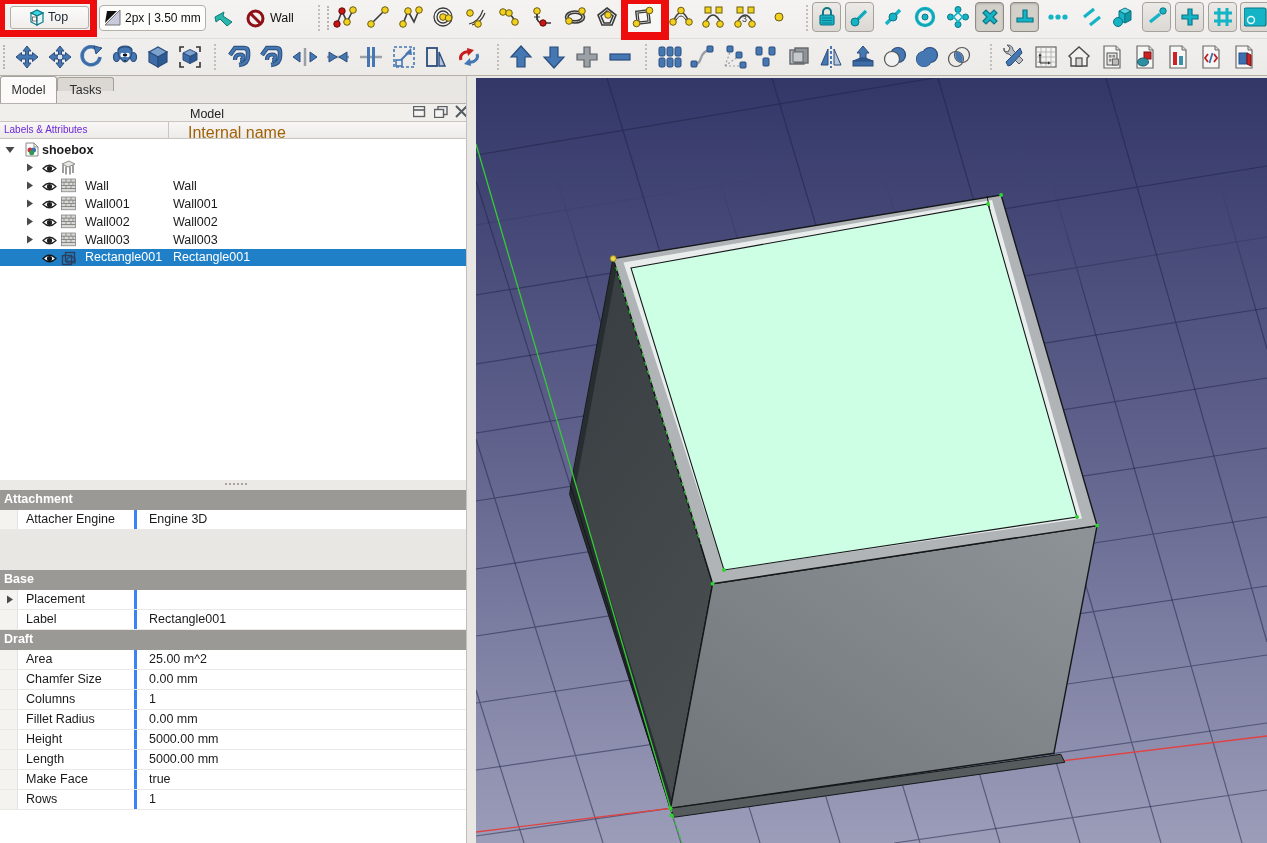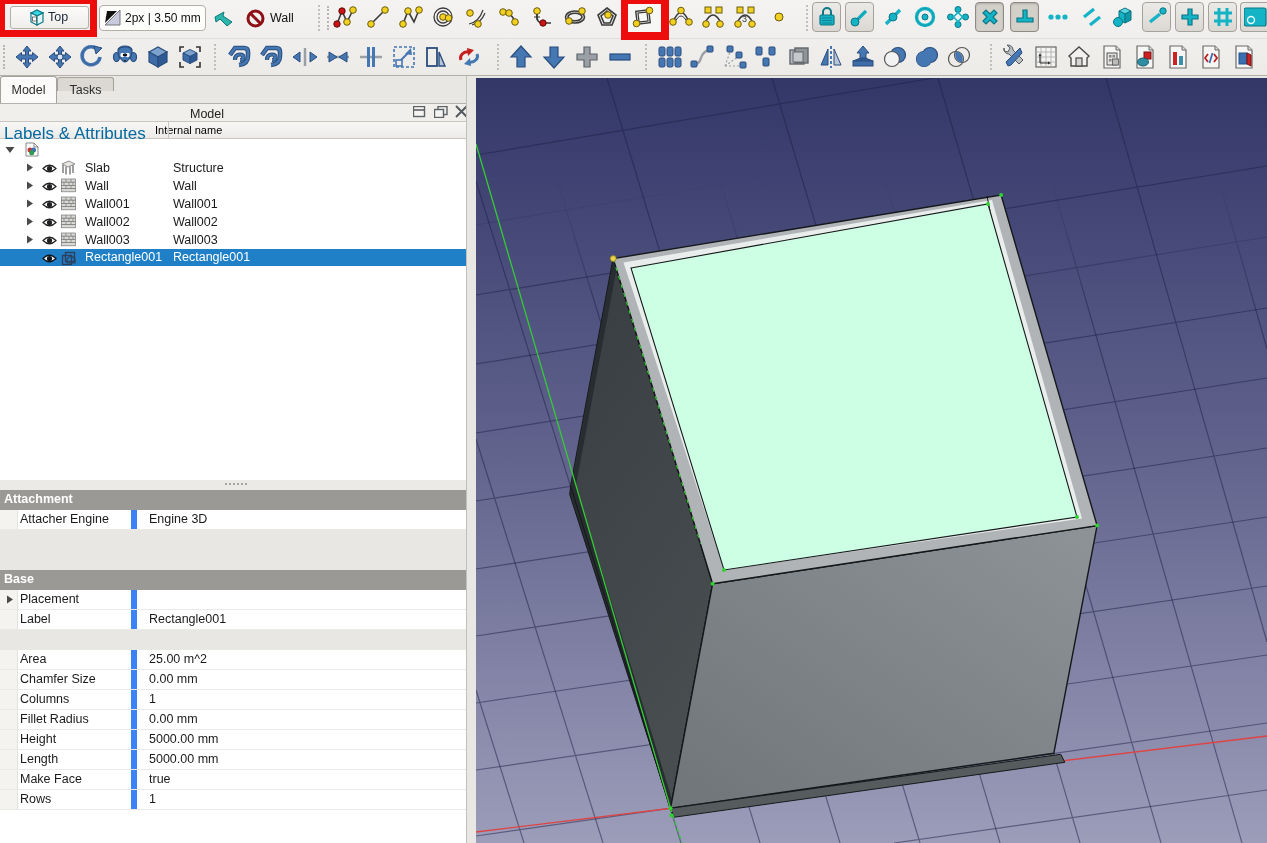--- a/index.html
+++ b/index.html
@@ -10,21 +10,21 @@
 .btnframe.prs{background:#d3d0ca;border-color:#8f8b84;box-shadow:inset 0 1px 2px rgba(0,0,0,.18)}
 .tl{position:absolute;left:0;top:0;width:1267px;height:76px;background:linear-gradient(#f4f3f2,#ecebe8);border-bottom:1px solid #b3b0ab}
 .trow2{position:absolute;left:0;top:38px;width:1267px;height:0;border-top:1px solid #e0ded9}
 .panel{position:absolute;left:0;top:76px;width:476px;height:767px;background:#e9e7e4}
 .vp{position:absolute;left:476px;top:78px}
 .vpstrip{position:absolute;left:476px;top:76px;width:791px;height:2px;background:#e9e7e4}
 .tab{position:absolute;top:0;height:27px;font-size:12.5px;color:#2d2d2d;text-align:center;padding-top:6px}
 .treerow{position:absolute;left:0;width:468px;height:18px;line-height:18px;font-size:12.5px;white-space:nowrap}
 .prow{position:absolute;left:0;width:466px;height:20px;line-height:19px;font-size:12.5px;background:#fff;border-bottom:1px solid #ebe9e6;white-space:nowrap}
 .phead{position:absolute;left:0;width:466px;height:20px;line-height:19px;font-size:12.5px;background:#9b9995;color:#fff;font-weight:bold;padding-left:4px}
-.pname{position:absolute;left:18px;top:0;width:119px;height:19px;padding-left:2px;overflow:hidden;border-right:6px solid #3b82f6}
+.pname{position:absolute;left:18px;top:0;width:119px;height:19px;padding-left:8px;overflow:hidden;border-right:3px solid #3b82f6}
 .pval{position:absolute;left:138px;top:0;width:396px;height:19px;padding-left:11px;overflow:hidden}
 .pgut{position:absolute;left:0;top:0;width:18px;height:19px;background:#f4f3f0;border-right:1px solid #e4e2de}
 .redbox{position:absolute;border-style:solid;border-color:#ee0d0d;z-index:50}
 svg{display:block}
 </style></head><body>
 
 <div class="tl"></div>
 <div class="trow2"></div>
 <div class="vpstrip"></div>
 <div class="hnd" style="left:3px;top:6px"></div>
@@ -417,38 +417,37 @@
       <line x1="1" y1="4" x2="11" y2="4" stroke="#5c6166" stroke-width="1.6"></line>
     </svg>
 <svg class="abs" style="left:434px;top:30px" width="14" height="12" viewBox="0 0 14 12">
       <rect x="4" y="0.5" width="9" height="8" fill="none" stroke="#5c6166" stroke-width="1.4"></rect>
       <rect x="0.5" y="3.5" width="9" height="8" fill="#f5f4f2" stroke="#5c6166" stroke-width="1.4"></rect>
     </svg>
 <svg class="abs" style="left:455px;top:29px" width="13" height="13" viewBox="0 0 13 13">
       <path d="M1 1 L12 12 M12 1 L1 12" stroke="#555a60" stroke-width="2"></path>
     </svg>
 <div class="abs" style="left:0;top:45px;width:468px;height:18px;background:linear-gradient(#f8f7f6,#edebe8);border-top:1px solid #c9c6c1;border-bottom:1px solid #c9c6c1"></div>
-<div class="abs" style="left:4px;top:48px;font-size:17px;color:#0369a1">Labels &amp; Attributes</div>
-<div class="abs" style="left:155px;top:48px;font-size:11px;color:#000000">Internal name</div>
+<div class="abs" style="left:4px;top:48px;font-size:10px;color:#6d28d9">Labels &amp; Attributes</div>
+<div class="abs" style="left:188px;top:48px;font-size:16px;color:#a16207">Internal name</div>
 <div class="abs" style="left:168px;top:46px;width:1px;height:16px;background:#c9c6c1"></div>
 <div class="abs" style="left:0;top:63px;width:468px;height:341px;background:#fff"></div>
+<div class="treerow" style="top:65px">
+      <b style="position:absolute;left:42px">shoebox</b>
+    </div>
 <svg class="abs" style="left:5px;top:70px" width="10" height="8" viewBox="0 0 10 8">
       <polygon points="0.5,1 9.5,1 5,7" fill="#4a4a4a"></polygon>
     </svg>
 <svg class="abs" style="left:25px;top:66px" width="14" height="15" viewBox="0 0 14 15">
       <path d="M1 1 H9 L13 5 V14 H1 Z" fill="#fff" stroke="#888" stroke-width="1"></path>
       <path d="M9 1 V5 H13" fill="none" stroke="#888" stroke-width="1"></path>
       <circle cx="5" cy="8" r="2.5" fill="#cc3333"></circle>
       <circle cx="8.5" cy="8" r="2.5" fill="#3a6fb0"></circle>
       <circle cx="6.7" cy="10.8" r="2.5" fill="#2e9c4e"></circle>
     </svg>
-<div class="treerow" style="top:83px">
-      <span style="position:absolute;left:85px">Slab</span>
-      <span style="position:absolute;left:173px">Structure</span>
-    </div>
 <svg class="abs" style="left:26px;top:87px" width="8" height="10" viewBox="0 0 8 10">
       <polygon points="1,0.5 7,4.5 1,8.5" fill="#4a4a4a"></polygon>
     </svg>
 <svg class="abs" style="left:42px;top:87px" width="15" height="11" viewBox="0 0 15 11">
       <path d="M1 5.5 Q7.5 -1 14 5.5 Q7.5 12 1 5.5 Z" fill="#fff" stroke="#222" stroke-width="1.2"></path>
       <circle cx="7.5" cy="5.5" r="2.6" fill="#222"></circle>
     </svg>
 <svg class="abs" style="left:61px;top:84px" width="15" height="15" viewBox="0 0 15 15">
       <polygon points="1,4 8,1 14,4 7,7" fill="#e8e6e2" stroke="#777" stroke-width="0.8"></polygon>
       <path d="M2 5 v8 M5 6.5 v8 M9 6.5 v8 M12 5 v8" stroke="#888" stroke-width="1.6"></path>
@@ -552,20 +551,21 @@
       <div class="pname">Placement</div>
     </div>
 <svg class="abs" style="left:6px;top:519px" width="8" height="10" viewBox="0 0 8 10">
       <polygon points="1,0.5 7,4.5 1,8.5" fill="#4a4a4a"></polygon>
     </svg>
 <div class="prow" style="top:534px">
       <div class="pgut"></div>
       <div class="pname">Label</div>
       <div class="pval">Rectangle001</div>
     </div>
+<div class="phead" style="top:554px">Draft</div>
 <div class="prow" style="top:574px">
       <div class="pgut"></div>
       <div class="pname">Area</div>
       <div class="pval">25.00 m^2</div>
     </div>
 <div class="prow" style="top:594px">
       <div class="pgut"></div>
       <div class="pname">Chamfer Size</div>
       <div class="pval">0.00 mm</div>
     </div>

